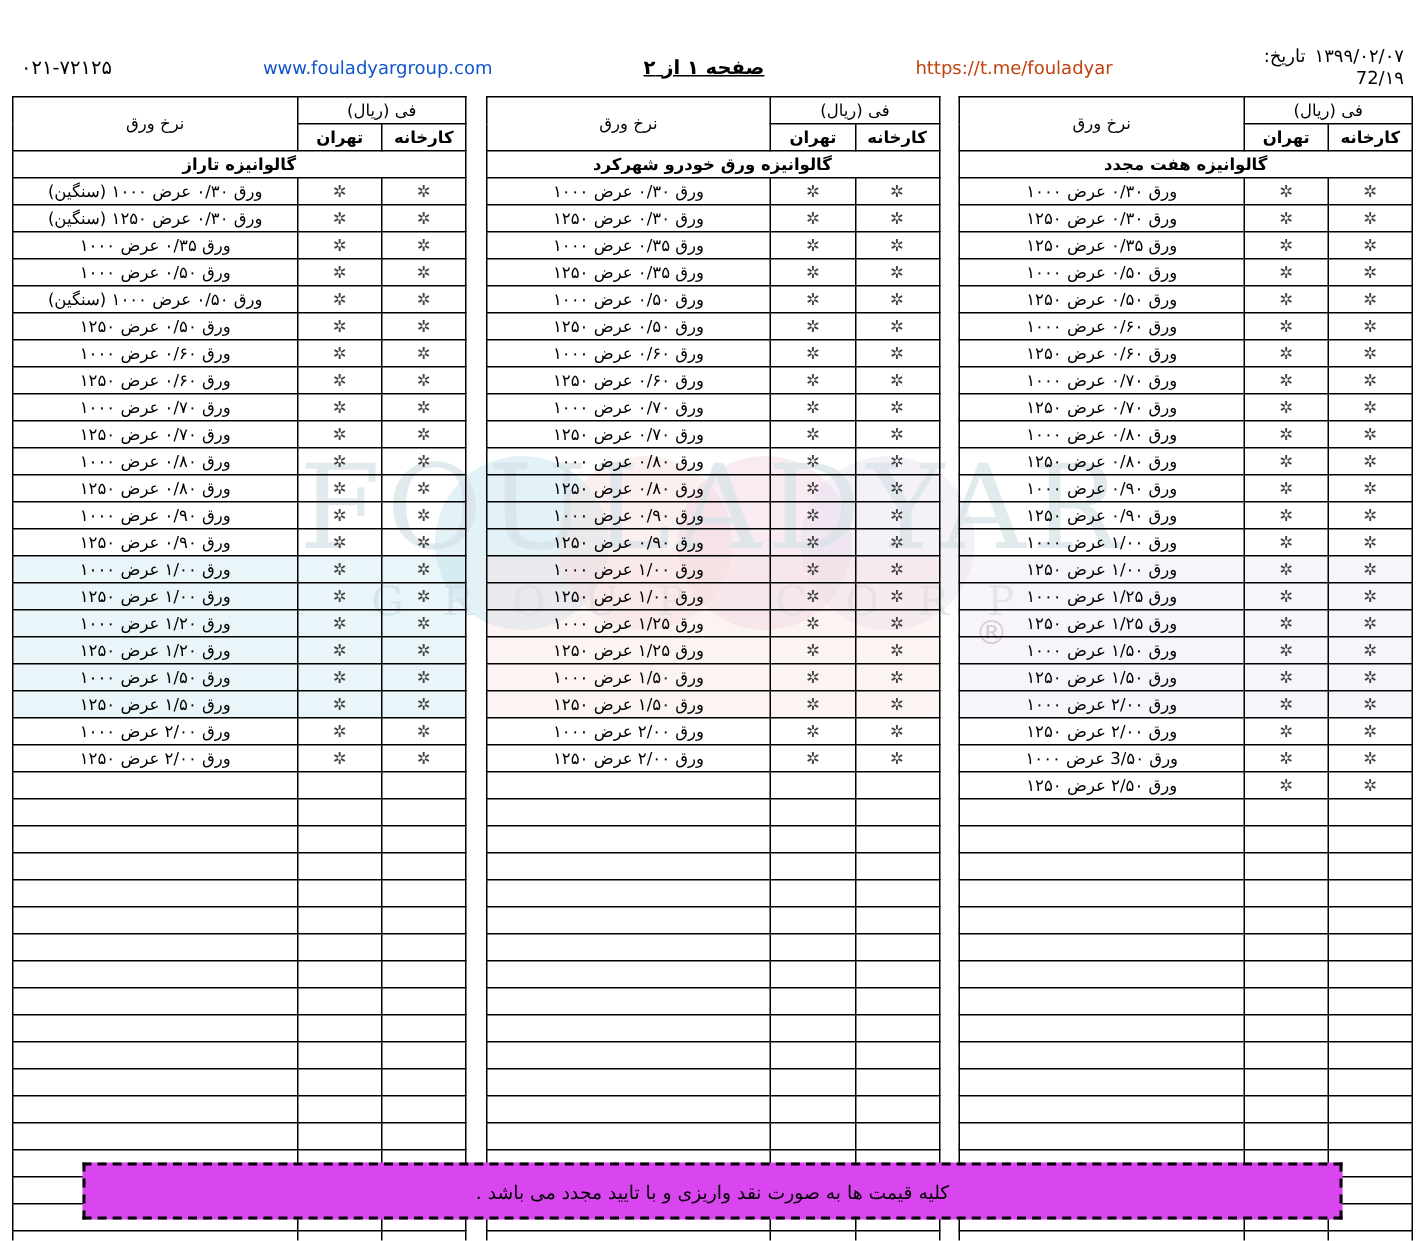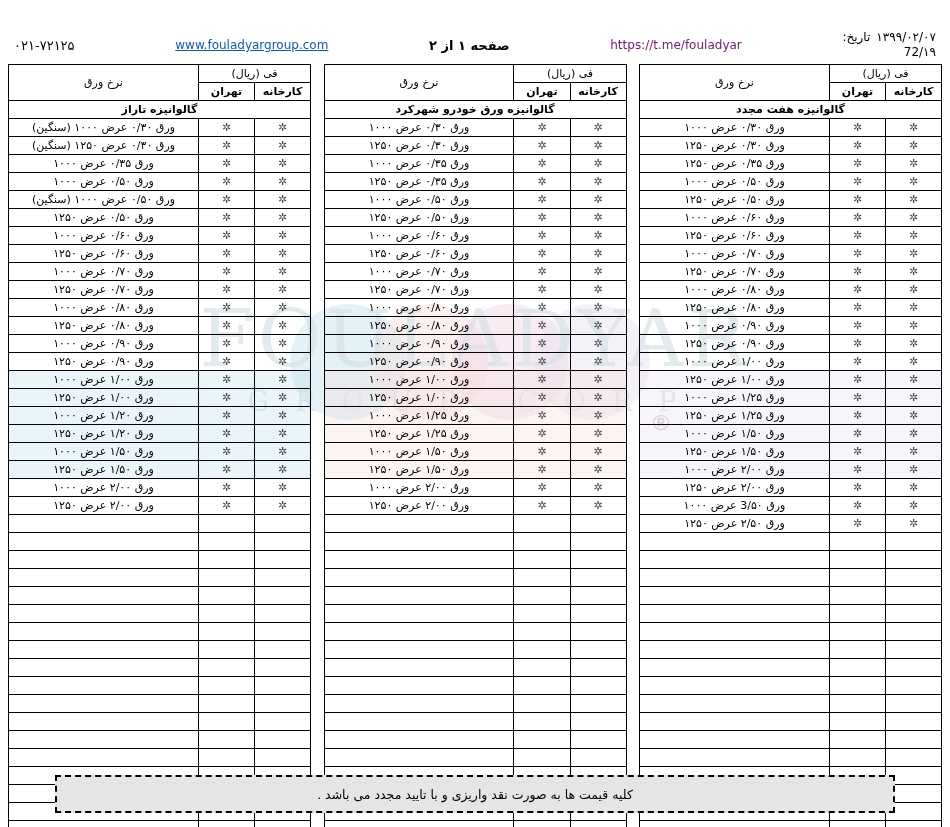--- a/index.html
+++ b/index.html
@@ -29,29 +29,29 @@
   }
   .header .phone {
     font-size: 13px;
     letter-spacing: 0.5px;
     white-space: nowrap;
   }
   .header .site {
     color: #1155cc;
     font-size: 12px;
     white-space: nowrap;
-    text-decoration: underline;
   }
   .header .page-label {
     font-size: 13px;
     font-weight: bold;
     white-space: nowrap;
+    text-decoration: underline;
   }
   .header .telegram {
-    color: #701a75;
+    color: #c2410c;
     font-size: 12px;
     white-space: nowrap;
   }
   .header .datebox {
     display: flex;
     flex-direction: row;
     align-items: flex-start;
     gap: 6px;
     font-size: 12px;
     white-space: nowrap;
@@ -185,21 +185,21 @@
     position: absolute;
     left: 55px;
     right: 55px;
     bottom: 14px;
     border: 2px dashed #000000;
     height: 34px;
     display: flex;
     align-items: center;
     justify-content: center;
     font-size: 12.5px;
-    background: #e5e5e5;
+    background: #d946ef;
     z-index: 3;
     direction: rtl;
     text-align: right;
   }
 </style>
 </head>
 <body>
 
 <div class="header">
   <div class="phone">۰۲۱-۷۲۱۲۵</div>

